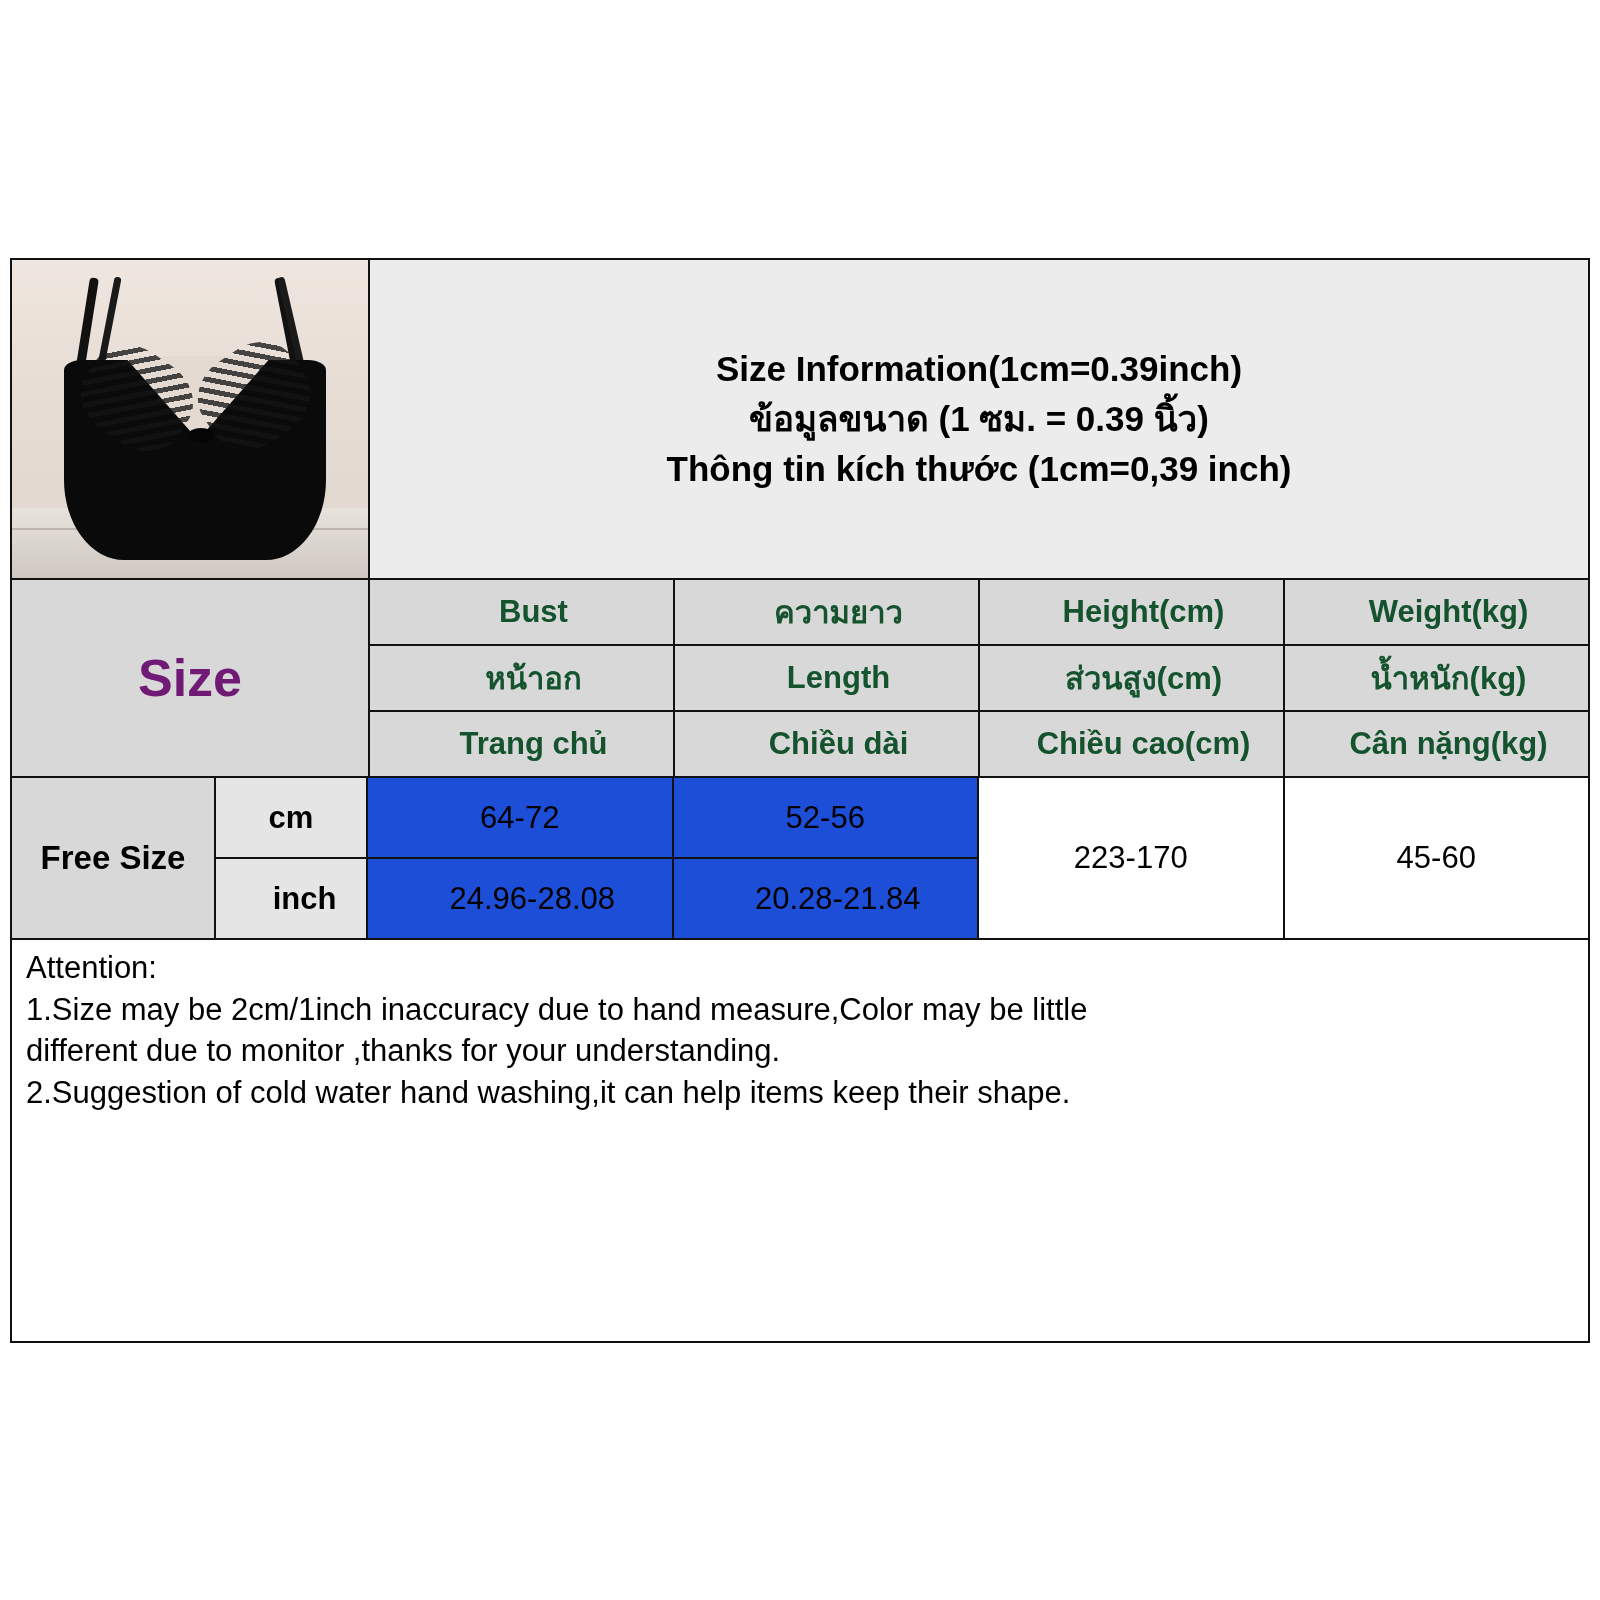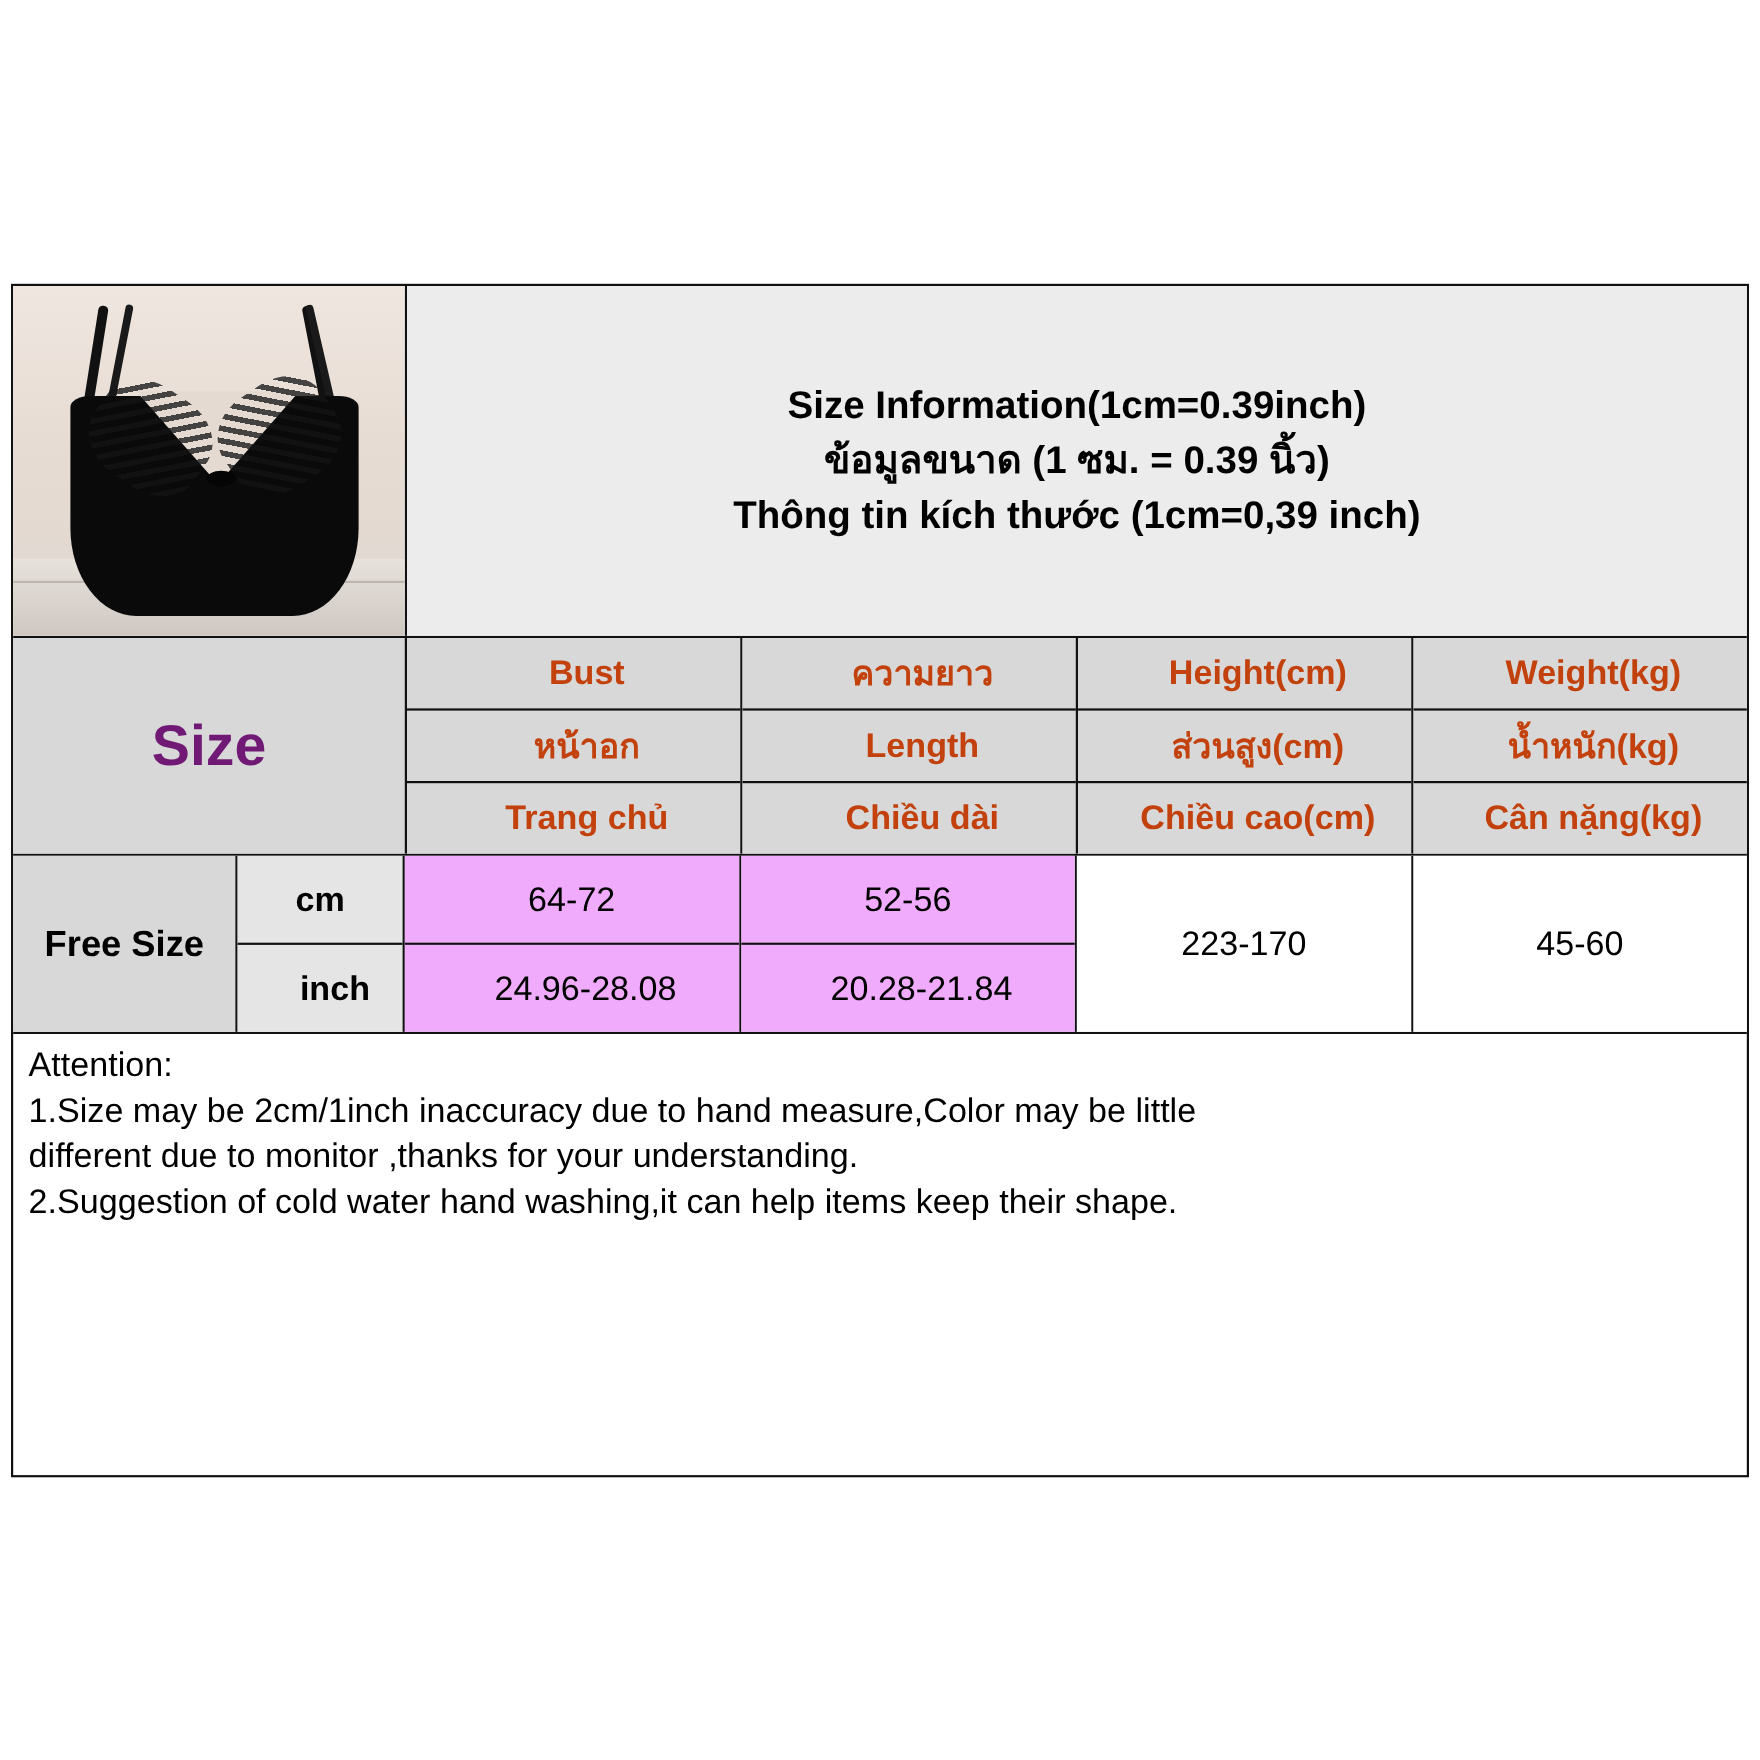--- a/index.html
+++ b/index.html
@@ -166,21 +166,21 @@
   .hdr-col:last-child { border-right: none; }
   .hdr-sub {
     flex: 1;
     display: flex;
     align-items: center;
     justify-content: center;
     border-bottom: 2px solid #111111;
     box-sizing: border-box;
     font-size: 31px;
     font-weight: bold;
-    color: #c2410c;
+    color: #14532d;
     white-space: nowrap;
     padding-left: 24px;
   }
   .hdr-sub:last-child { border-bottom: none; }
   
   .data-wrap {
     display: flex;
     height: 162px;
     border-bottom: 2px solid #111111;
     box-sizing: border-box;
@@ -227,21 +227,21 @@
   }
   .meas-cell {
     flex: 1;
     display: flex;
     align-items: center;
     justify-content: center;
     font-size: 31px;
     color: #000;
     border-bottom: 2px solid #111111;
     box-sizing: border-box;
-    background: #f0abfc;
+    background: #1d4ed8;
   }
   .meas-cell:last-child { border-bottom: none; padding-left: 25px; }
   .span-col {
     flex: 1;
     border-right: 2px solid #111111;
     box-sizing: border-box;
     display: flex;
     align-items: center;
     justify-content: center;
     font-size: 31px;

